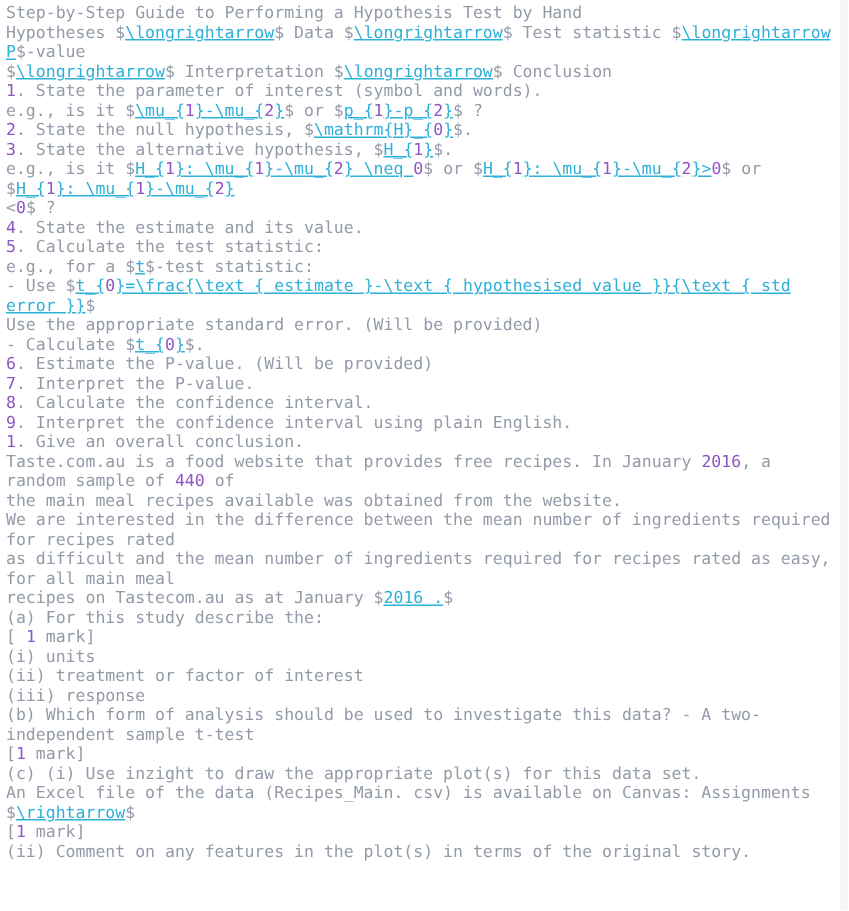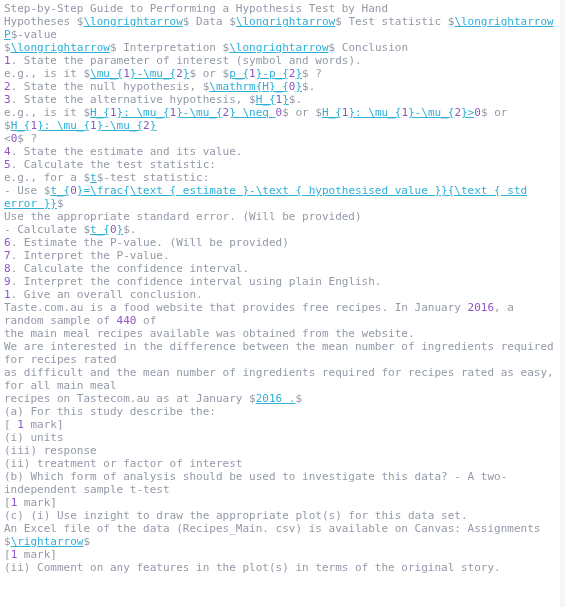--- a/index.html
+++ b/index.html
@@ -59,22 +59,22 @@
     <div><span class="num">9</span><span>. Interpret the confidence interval using plain English.</span></div>
     <div><span class="num">1</span><span>. Give an overall conclusion.</span></div>
     <div><span>Taste.com.au is a food website that provides free recipes. In January </span><span class="num">2016</span><span>, a random sample of </span><span class="num">440</span><span> of</span></div>
     <div><span>the main meal recipes available was obtained from the website.</span></div>
     <div><span>We are interested in the difference between the mean number of ingredients required for recipes rated</span></div>
     <div><span>as difficult and the mean number of ingredients required for recipes rated as easy, for all main meal</span></div>
     <div><span>recipes on Tastecom.au as at January $</span><span class="math">2016 .</span><span>$</span></div>
     <div><span>(a) For this study describe the:</span></div>
     <div><span>[ </span><span class="num">1</span><span> mark]</span></div>
     <div><span>(i) units</span></div>
+    <div><span>(ii) treatment or factor of interest</span></div>
     <div><span>(iii) response</span></div>
-    <div><span>(ii) treatment or factor of interest</span></div>
     <div><span>(b) Which form of analysis should be used to investigate this data? - A two-independent sample t-test</span></div>
     <div><span>[</span><span class="num">1</span><span> mark]</span></div>
     <div><span>(c) (i) Use inzight to draw the appropriate plot(s) for this data set.</span></div>
     <div><span>An Excel file of the data (Recipes_Main. csv) is available on Canvas: Assignments $</span><span class="math">\rightarrow</span><span>$</span></div>
     <div><span>[</span><span class="num">1</span><span> mark]</span></div>
     <div><span>(ii) Comment on any features in the plot(s) in terms of the original story.</span></div>
   </div>
 <div class="scroll"></div>
 
 </body></html>

